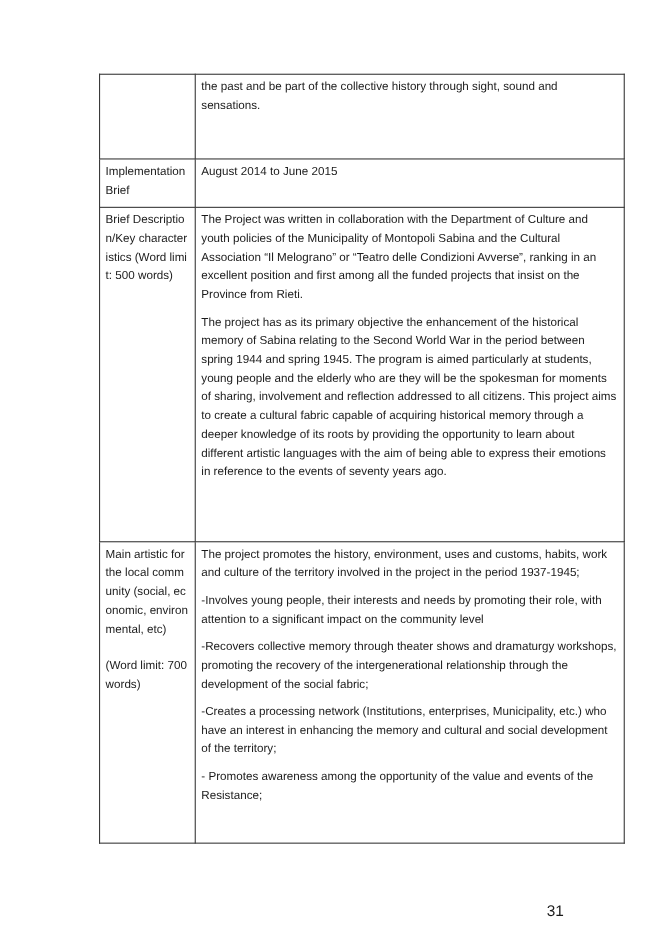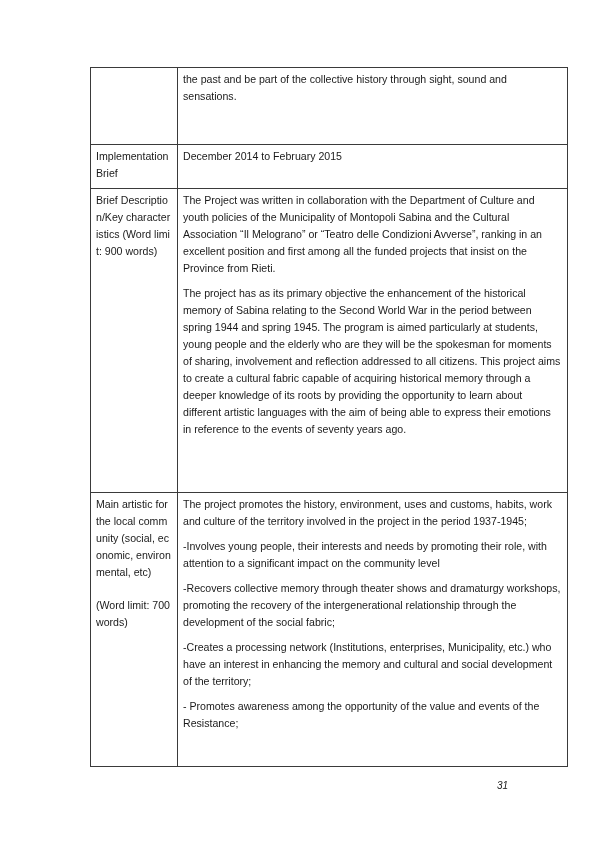--- a/index.html
+++ b/index.html
@@ -11,44 +11,44 @@
                   font-size:10.6px; line-height:17px; padding:3px 5px 0 5px; }
   .doc-table td.label { width:76px; padding-left:5px; word-break:break-all; }
   .doc-table td.val { padding-left:5px;margin-top:44px; }
   .row-a td { height:73px; }
   .row-b td { height:40px; }
   .row-c td { height:300px; }
   .row-d td { height:270px; }
   p { margin:0; }
   .para + .para { margin-top:8px; }
   .lab-p + .lab-p { margin-top:16px; }
-  .page-number { position:absolute; left:497px; top:780px; font-size:10px;font-style:italic; }
+  .page-number { position:absolute; left:497px; top:820px; font-size:14px; }
 </style>
 </head>
 <body>
 
 <table class="doc-table">
   <tbody>
       <tr class="row-a">
     <td class="label"></td>
     <td class="val">
       <p class="para">the past and be part of the collective history through sight, sound and sensations.</p>
     </td>
   </tr>
   <tr class="row-b">
     <td class="label">
       <p class="lab-p">Implementation Brief</p>
     </td>
     <td class="val">
-      <p class="para">December 2014 to February 2015</p>
+      <p class="para">August 2014 to June 2015</p>
     </td>
   </tr>
   <tr class="row-c">
     <td class="label">
-      <p class="lab-p">Brief Description/Key characteristics (Word limit: 900 words)</p>
+      <p class="lab-p">Brief Description/Key characteristics (Word limit: 500 words)</p>
     </td>
     <td class="val">
       <p class="para">The Project was written in collaboration with the Department of Culture and youth policies of the Municipality of Montopoli Sabina and the Cultural Association “Il Melograno” or “Teatro delle Condizioni Avverse”, ranking in an excellent position and first among all the funded projects that insist on the Province from Rieti.</p>
       <p class="para">The project has as its primary objective the enhancement of the historical memory of Sabina relating to the Second World War in the period between spring 1944 and spring 1945. The program is aimed particularly at students, young people and the elderly who are they will be the spokesman for moments of sharing, involvement and reflection addressed to all citizens. This project aims to create a cultural fabric capable of acquiring historical memory through a deeper knowledge of its roots by providing the opportunity to learn about different artistic languages with the aim of being able to express their emotions in reference to the events of seventy years ago.</p>
     </td>
   </tr>
   <tr class="row-d">
     <td class="label">
       <p class="lab-p">Main artistic for the local community (social, economic, environmental, etc)</p>
       <p class="lab-p">(Word limit: 700 words)</p>

